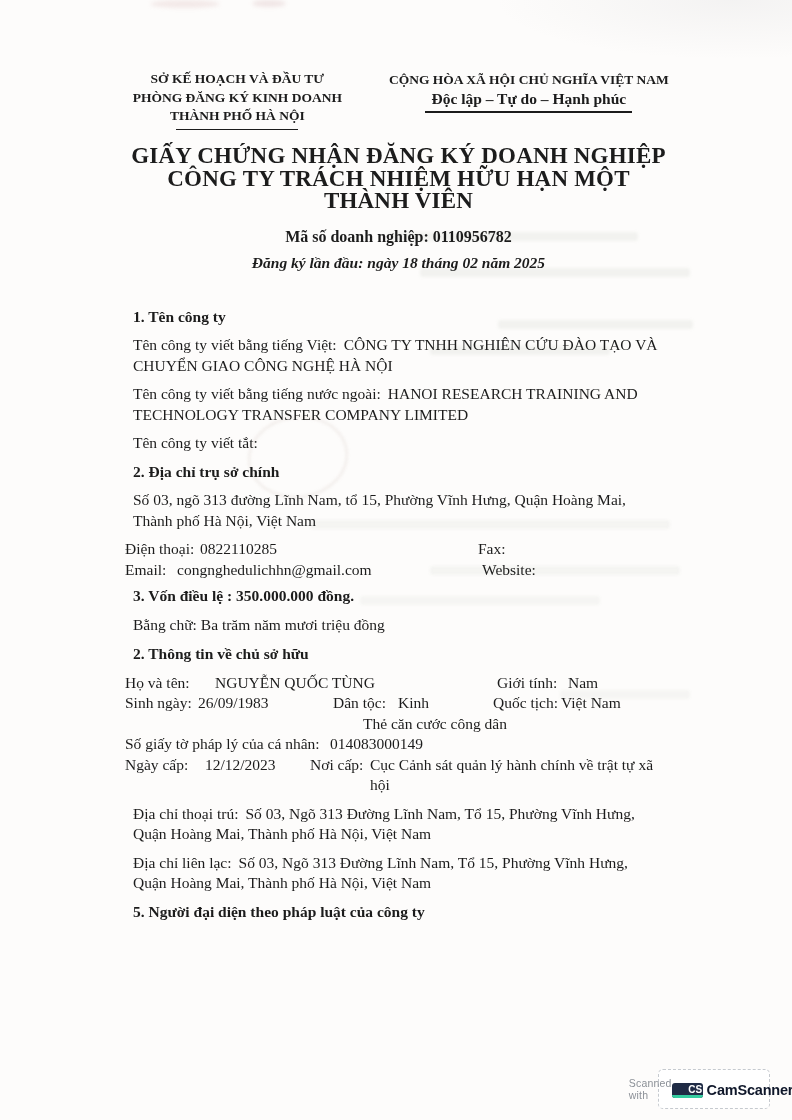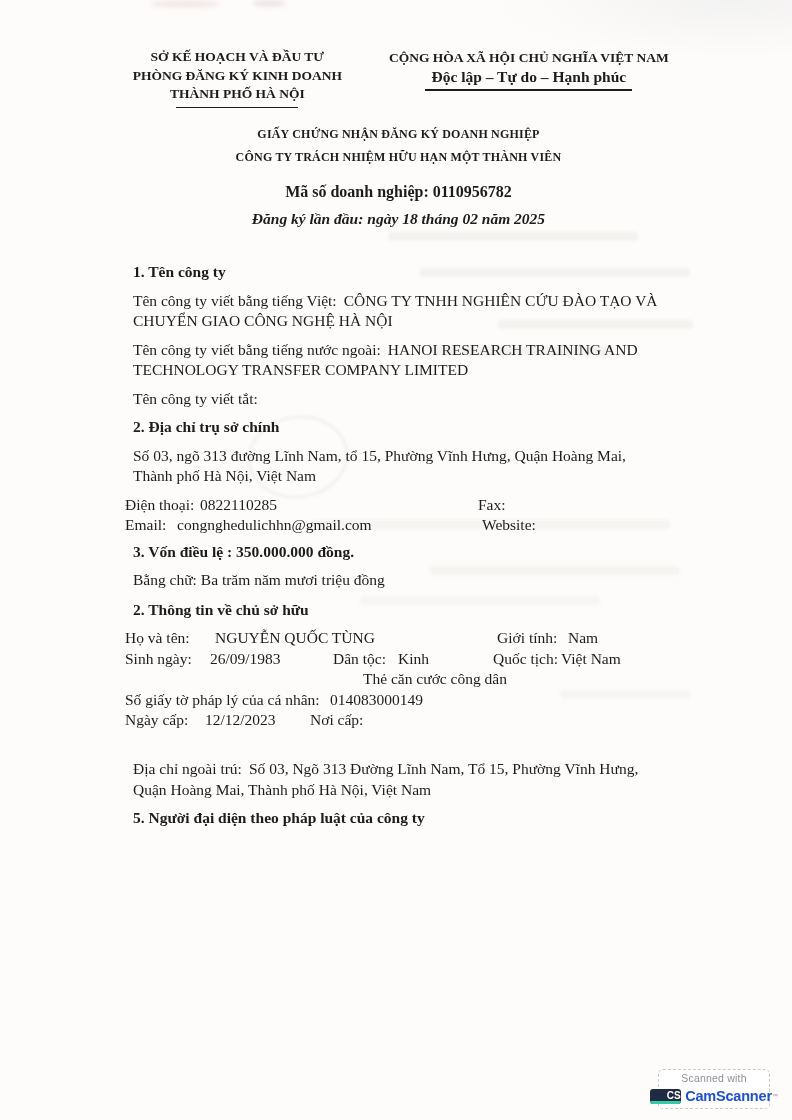--- a/index.html
+++ b/index.html
@@ -18,62 +18,62 @@
     left:248px; top:416px; width:96px; height:78px; border-radius:50%;
     border:2px solid rgba(175,155,145,0.18); filter:blur(1.5px);
     transform:rotate(-8deg);
   }
   .corner-wash {
     right:0; top:0; width:300px; height:60px;
     background:radial-gradient(ellipse at 80% 0%, rgba(160,160,165,0.10), rgba(160,160,165,0) 70%);
   }
   
   .content { position:absolute; left:125px; top:0; width:547px; }
-  .doc-header { display:flex; padding-top:48px; }
+  .doc-header { display:flex; padding-top:70px; }
   .issuer-block { width:225px; margin-left:2px; text-align:center;
     font-weight:bold; font-size:13.5px; line-height:18.5px; }
   .national-block { width:292px; margin-left:38px; text-align:center;
     font-weight:bold; font-size:13.5px; line-height:19px; }
   .national-motto { font-size:15.5px; }
   .rule { background:#1c1c1c; height:1.6px; border:0; margin:3px auto 0; }
   .issuer-rule { width:122px; }
   .national-rule { width:207px; }
   
   .doc-title { margin-top:15px; text-align:center; font-weight:bold;
-    font-size:12px; line-height:22.5px; letter-spacing:0.2px; }
+    font-size:23px; line-height:22.5px; letter-spacing:0.2px; }
   .reg-number { margin-top:14px; text-align:center; font-weight:bold; font-size:16px; }
   .reg-date { margin-top:6px; text-align:center; font-weight:bold; font-style:italic; font-size:15.5px; }
   
   p { margin:8px; }
   .sec-head { font-weight:bold; }
   .s1-head { margin-top:33px; }
   .s2-head { margin-top:4px; }
   .s3-head { margin-top:6px; }
   .s4-head { margin-top:9px; }
   .s5-head { margin-top:0; }
   .italic { }
   .val-gap { margin-left:7px; }
   .row { position:relative; min-height:20.5px; }
   .abs { position:absolute; top:0; white-space:nowrap; }
   .wrapcol { position:absolute; top:0; white-space:normal; }
   
   .scanner-badge {
     position:absolute; left:658px; top:1069px; width:110px; height:38px;
     background:#ffffff; border:1.6px dashed #c6cacf; border-radius:5px;
-    display:flex; flex-direction:column; align-items:center; justify-content:center;
+    display:flex; flex-direction:row; align-items:center; justify-content:center;
     font-family:"Liberation Sans","DejaVu Sans",sans-serif;
   }
   .scanner-line1 { font-size:10.5px; line-height:12px; color:#8b9097; letter-spacing:0.2px; }
   .scanner-line2 { display:flex; align-items:center; margin-top:2px; }
   .cs-logo { position:relative; width:15px; height:15px; border-radius:3px;
     background:#1f2b45; color:#fff; font-size:10px; font-weight:bold;
     display:flex; align-items:center; justify-content:center;padding-left:16px; }
   .cs-logo::after { content:""; position:absolute; left:0; right:0; bottom:0; height:3px;
     background:#35cda0; border-radius:0 0 3px 3px; }
-  .scanner-brand { margin-left:4px; font-size:14.5px; font-weight:bold; color:#1d4ed8; letter-spacing:-0.2px; }
+  .scanner-brand { margin-left:4px; font-size:14.5px; font-weight:bold; color:#0f172a; letter-spacing:-0.2px; }
   .scanner-tm { font-size:6px; color:#8b9097; vertical-align:top; }
 </style>
 </head>
 <body>
 
 <div class="page">
 
   <div class="artifact smudge" style="left:150px;top:0;width:70px;height:8px;background:rgba(200,150,150,0.18);"></div>
   <div class="artifact smudge" style="left:252px;top:0;width:34px;height:7px;background:rgba(190,140,145,0.20);"></div>
   <div class="artifact corner-wash"></div>
@@ -134,39 +134,41 @@
 
     <p class="sec-head s4-head">2. Thông tin về chủ sở hữu</p>
     <div class="row">
       <span class="abs" style="left:0">Họ và tên:</span>
       <span class="abs" style="left:90px">NGUYỄN QUỐC TÙNG</span>
       <span class="abs" style="left:372px">Giới tính:</span>
       <span class="abs italic" style="left:443px">Nam</span>
     </div>
     <div class="row">
       <span class="abs" style="left:0">Sinh ngày:</span>
-      <span class="abs italic" style="left:85px">26/09/1983</span>
+      <span class="abs italic" style="left:73px">26/09/1983</span>
       <span class="abs" style="left:208px">Dân tộc:</span>
       <span class="abs italic" style="left:273px">Kinh</span>
       <span class="abs" style="left:368px">Quốc tịch:</span>
       <span class="abs italic" style="left:436px">Việt Nam</span>
     </div>
     <div class="row">
       <span class="abs italic" style="left:238px">Thẻ căn cước công dân</span>
     </div>
     <div class="row">
       <span class="abs" style="left:0">Số giấy tờ pháp lý của cá nhân:</span>
       <span class="abs italic" style="left:205px">014083000149</span>
     </div>
     <div class="row" style="min-height:41px">
       <span class="abs" style="left:0">Ngày cấp:</span>
       <span class="abs italic" style="left:80px">12/12/2023</span>
       <span class="abs" style="left:185px">Nơi cấp:</span>
+      <span class="wrapcol italic" style="left:245px;width:300px">Cục Cảnh sát quản lý hành chính về trật tự xã hội</span>
     </div>
-    <p><span>Địa chỉ ngoài trú:</span><span class="val-gap italic">Số 03, Ngõ 313 Đường Lĩnh Nam, Tổ 15, Phường Vĩnh Hưng, Quận Hoàng Mai, Thành phố Hà Nội, Việt Nam</span></p>
+    <p><span>Địa chỉ thoại trú:</span><span class="val-gap italic">Số 03, Ngõ 313 Đường Lĩnh Nam, Tổ 15, Phường Vĩnh Hưng, Quận Hoàng Mai, Thành phố Hà Nội, Việt Nam</span></p>
+    <p><span>Địa chỉ liên lạc:</span><span class="val-gap italic">Số 03, Ngõ 313 Đường Lĩnh Nam, Tổ 15, Phường Vĩnh Hưng, Quận Hoàng Mai, Thành phố Hà Nội, Việt Nam</span></p>
 
     <p class="sec-head s5-head">5. Người đại diện theo pháp luật của công ty</p>
   </div>
 
   <div class="scanner-badge">
     <div class="scanner-line1">Scanned with</div>
     <div class="scanner-line2">
       <span class="cs-logo">CS</span>
       <span class="scanner-brand">CamScanner</span>
       <span class="scanner-tm">™</span>

